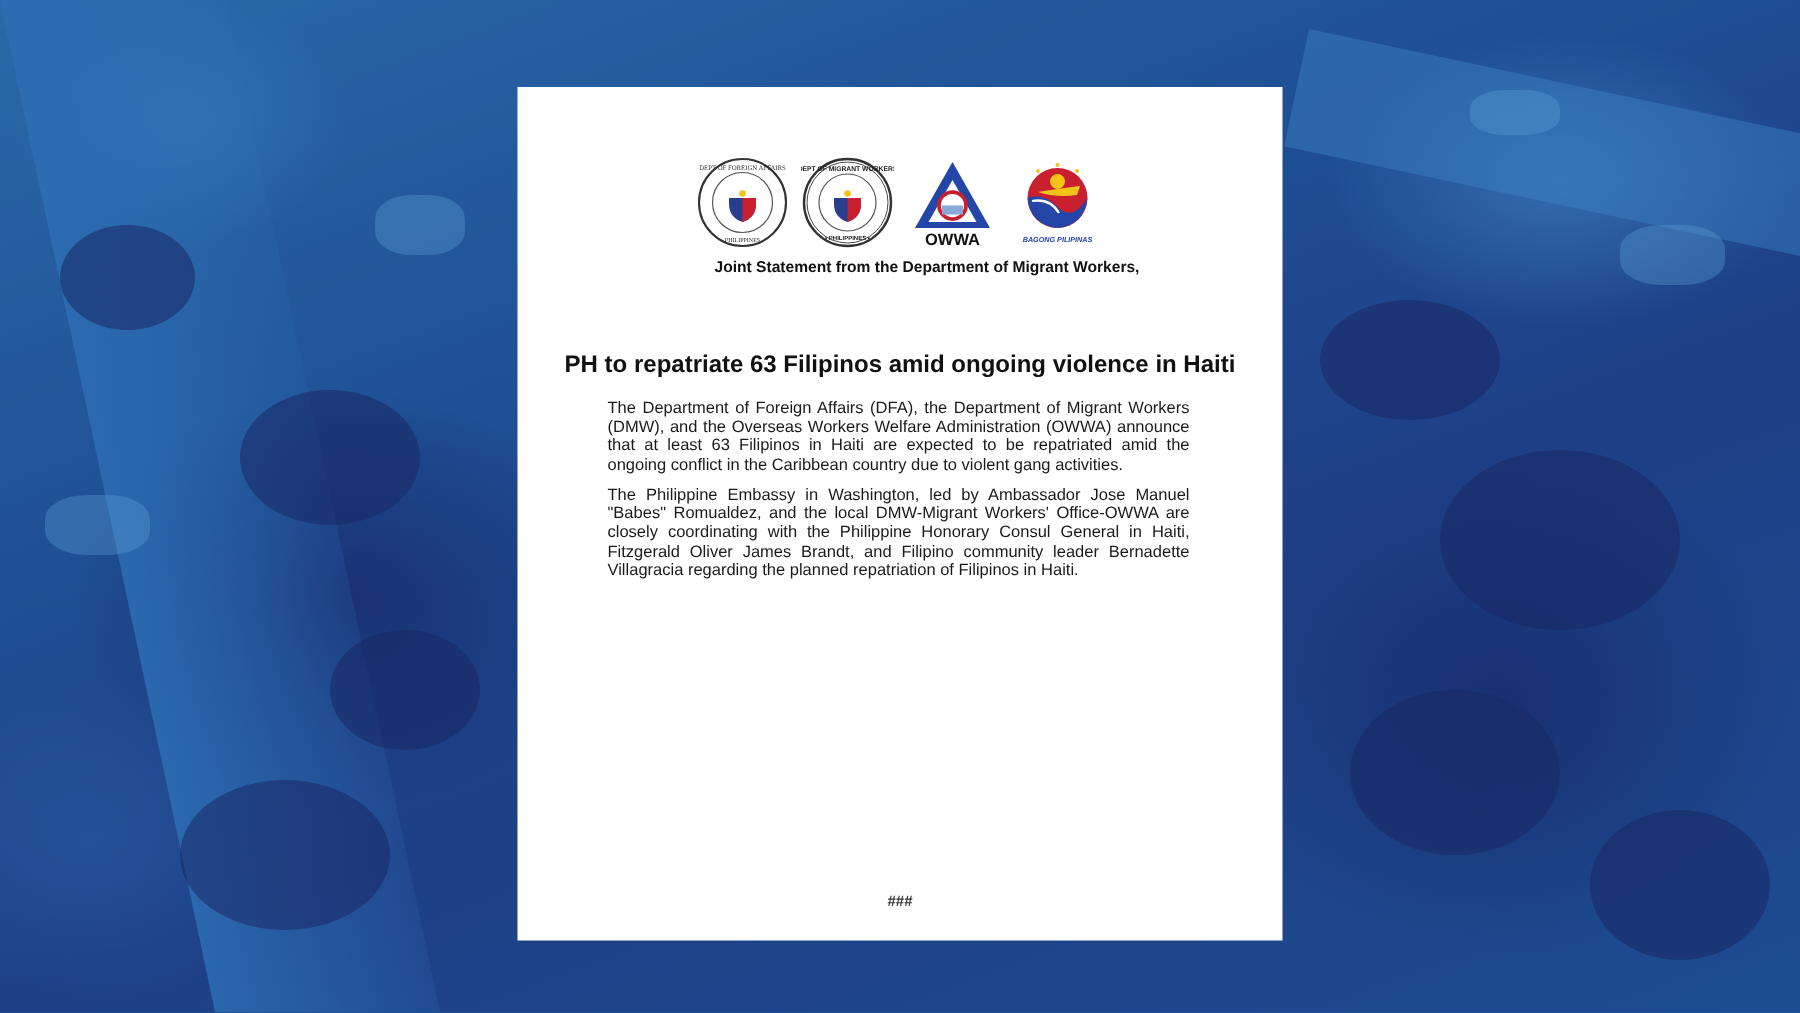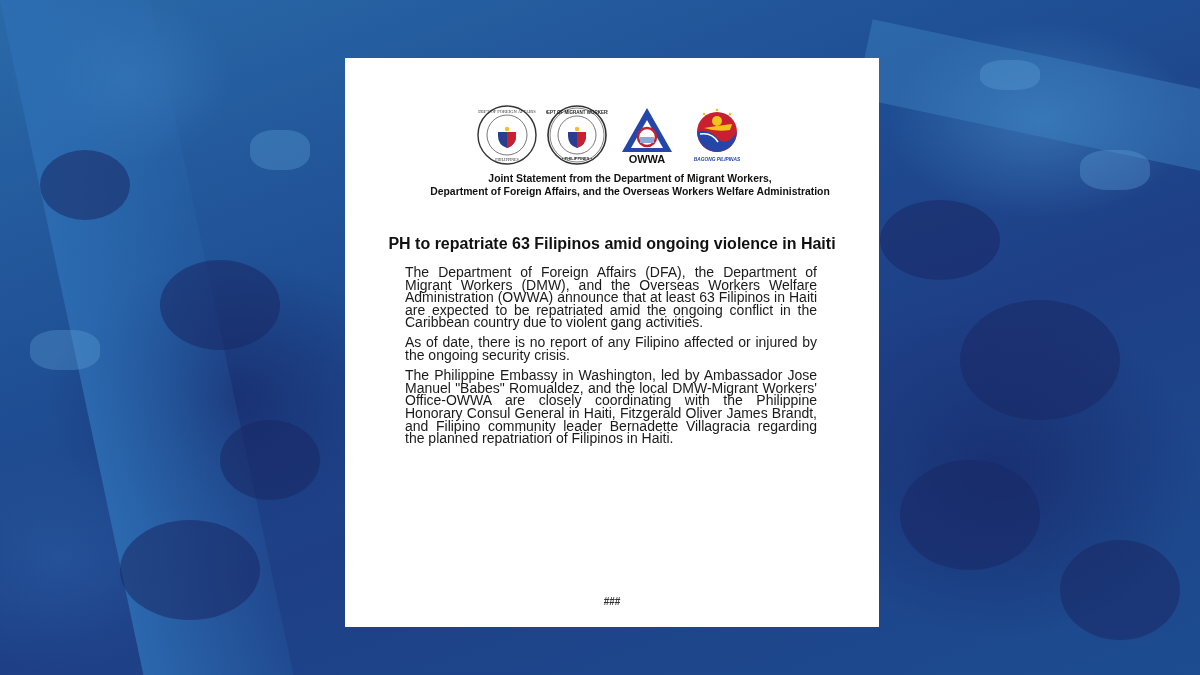--- a/index.html
+++ b/index.html
@@ -33,38 +33,37 @@
     }
     .bg .counter {
       position: absolute; left: 860px; top: 60px; width: 400px; height: 80px;
       background: rgba(60,130,195,0.45);
       transform: rotate(12deg);
     }
     .card {
       position: absolute; left: 345px; top: 58px; width: 510px; height: 569px;
       background: #ffffff;
       color: #111;
-      padding-left: 24px;
     }
     .logos {
       position: absolute; left: 0; right: 0; top: 44px; height: 66px;
       display: flex; justify-content: center; align-items: center; gap: 8px;
     }
     .logo { width: 62px; height: 62px; position: relative; }
     .heading {
       position: absolute; left: 0; right: 0; top: 114px;
       text-align: center; font-weight: bold; font-size: 10.4px; line-height: 13px; margin-left: 36px;
     }
     .subhead {
       position: absolute; left: 0; right: 0; top: 177px;
       text-align: center; font-weight: bold; font-size: 16px;
     }
     .body {
       position: absolute; left: 60px; right: 62px; top: 208px;
-      font-size: 14px; line-height: 12.6px; text-align: justify; color: #1a1a1a;
+      font-size: 11px; line-height: 12.6px; text-align: justify; color: #1a1a1a;
     }
     .body p { margin: 0 0 7.5px 0; }
     .end {
       position: absolute; left: 0; right: 0; top: 538px;
       text-align: center; font-size: 10px; font-weight: bold; color: #333;
     }
   </style>
 </head>
 <body>
 
@@ -136,25 +135,23 @@
         <circle cx="31" cy="6" r="1.3" fill="#f2c418"></circle>
         <circle cx="18" cy="10" r="1.3" fill="#f2c418"></circle>
         <circle cx="44" cy="10" r="1.3" fill="#f2c418"></circle>
         <text x="31" y="57" font-size="4.8" font-weight="bold" font-style="italic" text-anchor="middle" fill="#2346a8">BAGONG PILIPINAS</text>
       </svg>
     </div>
   </div>
 
   <div class="heading">
     <div>Joint Statement from the Department of Migrant Workers,</div>
-    <div>Department of Foreign Affairs, and the Overseas Workers Welfare Administration</div>
   </div>
 
   <div class="subhead">PH to repatriate 63 Filipinos amid ongoing violence in Haiti</div>
 
   <div class="body">
     <p>The Department of Foreign Affairs (DFA), the Department of Migrant Workers (DMW), and the Overseas Workers Welfare Administration (OWWA) announce that at least 63 Filipinos in Haiti are expected to be repatriated amid the ongoing conflict in the Caribbean country due to violent gang activities.</p>
-    <p>As of date, there is no report of any Filipino affected or injured by the ongoing security crisis.</p>
     <p>The Philippine Embassy in Washington, led by Ambassador Jose Manuel "Babes" Romualdez, and the local DMW-Migrant Workers' Office-OWWA are closely coordinating with the Philippine Honorary Consul General in Haiti, Fitzgerald Oliver James Brandt, and Filipino community leader Bernadette Villagracia regarding the planned repatriation of Filipinos in Haiti.</p>
   </div>
 
   <div class="end">###</div>
 </div>
 
 </body></html>

